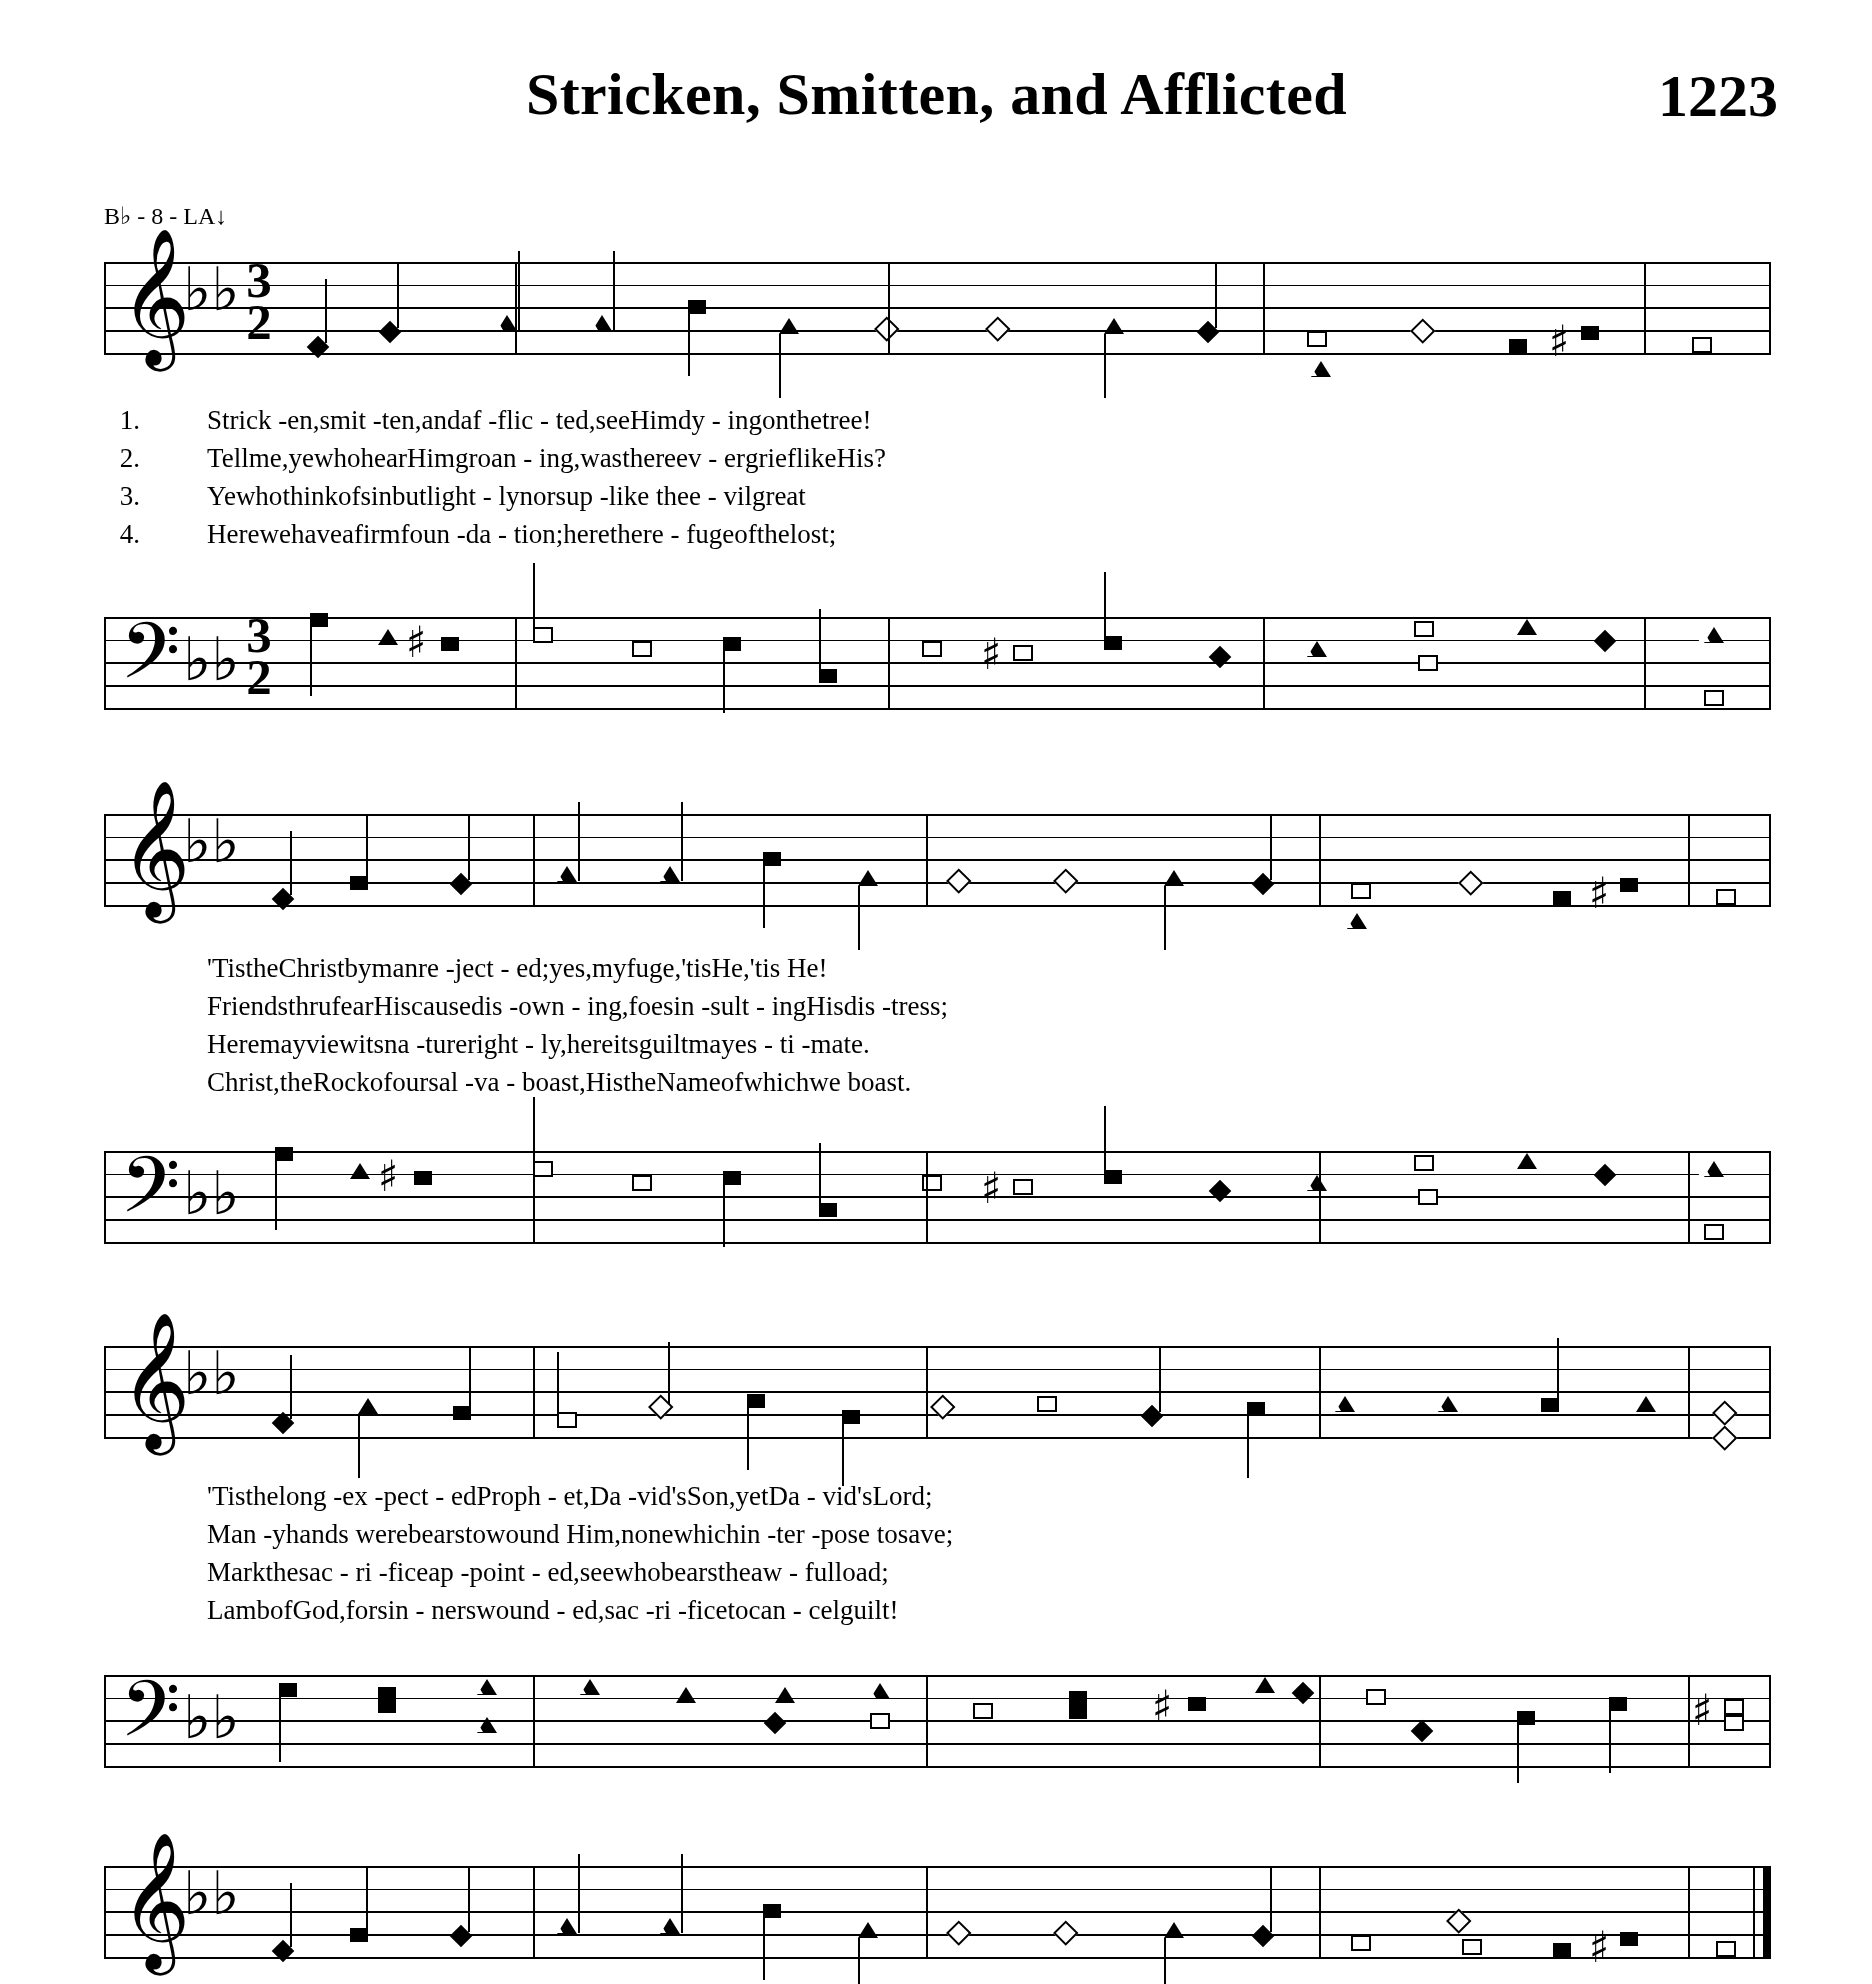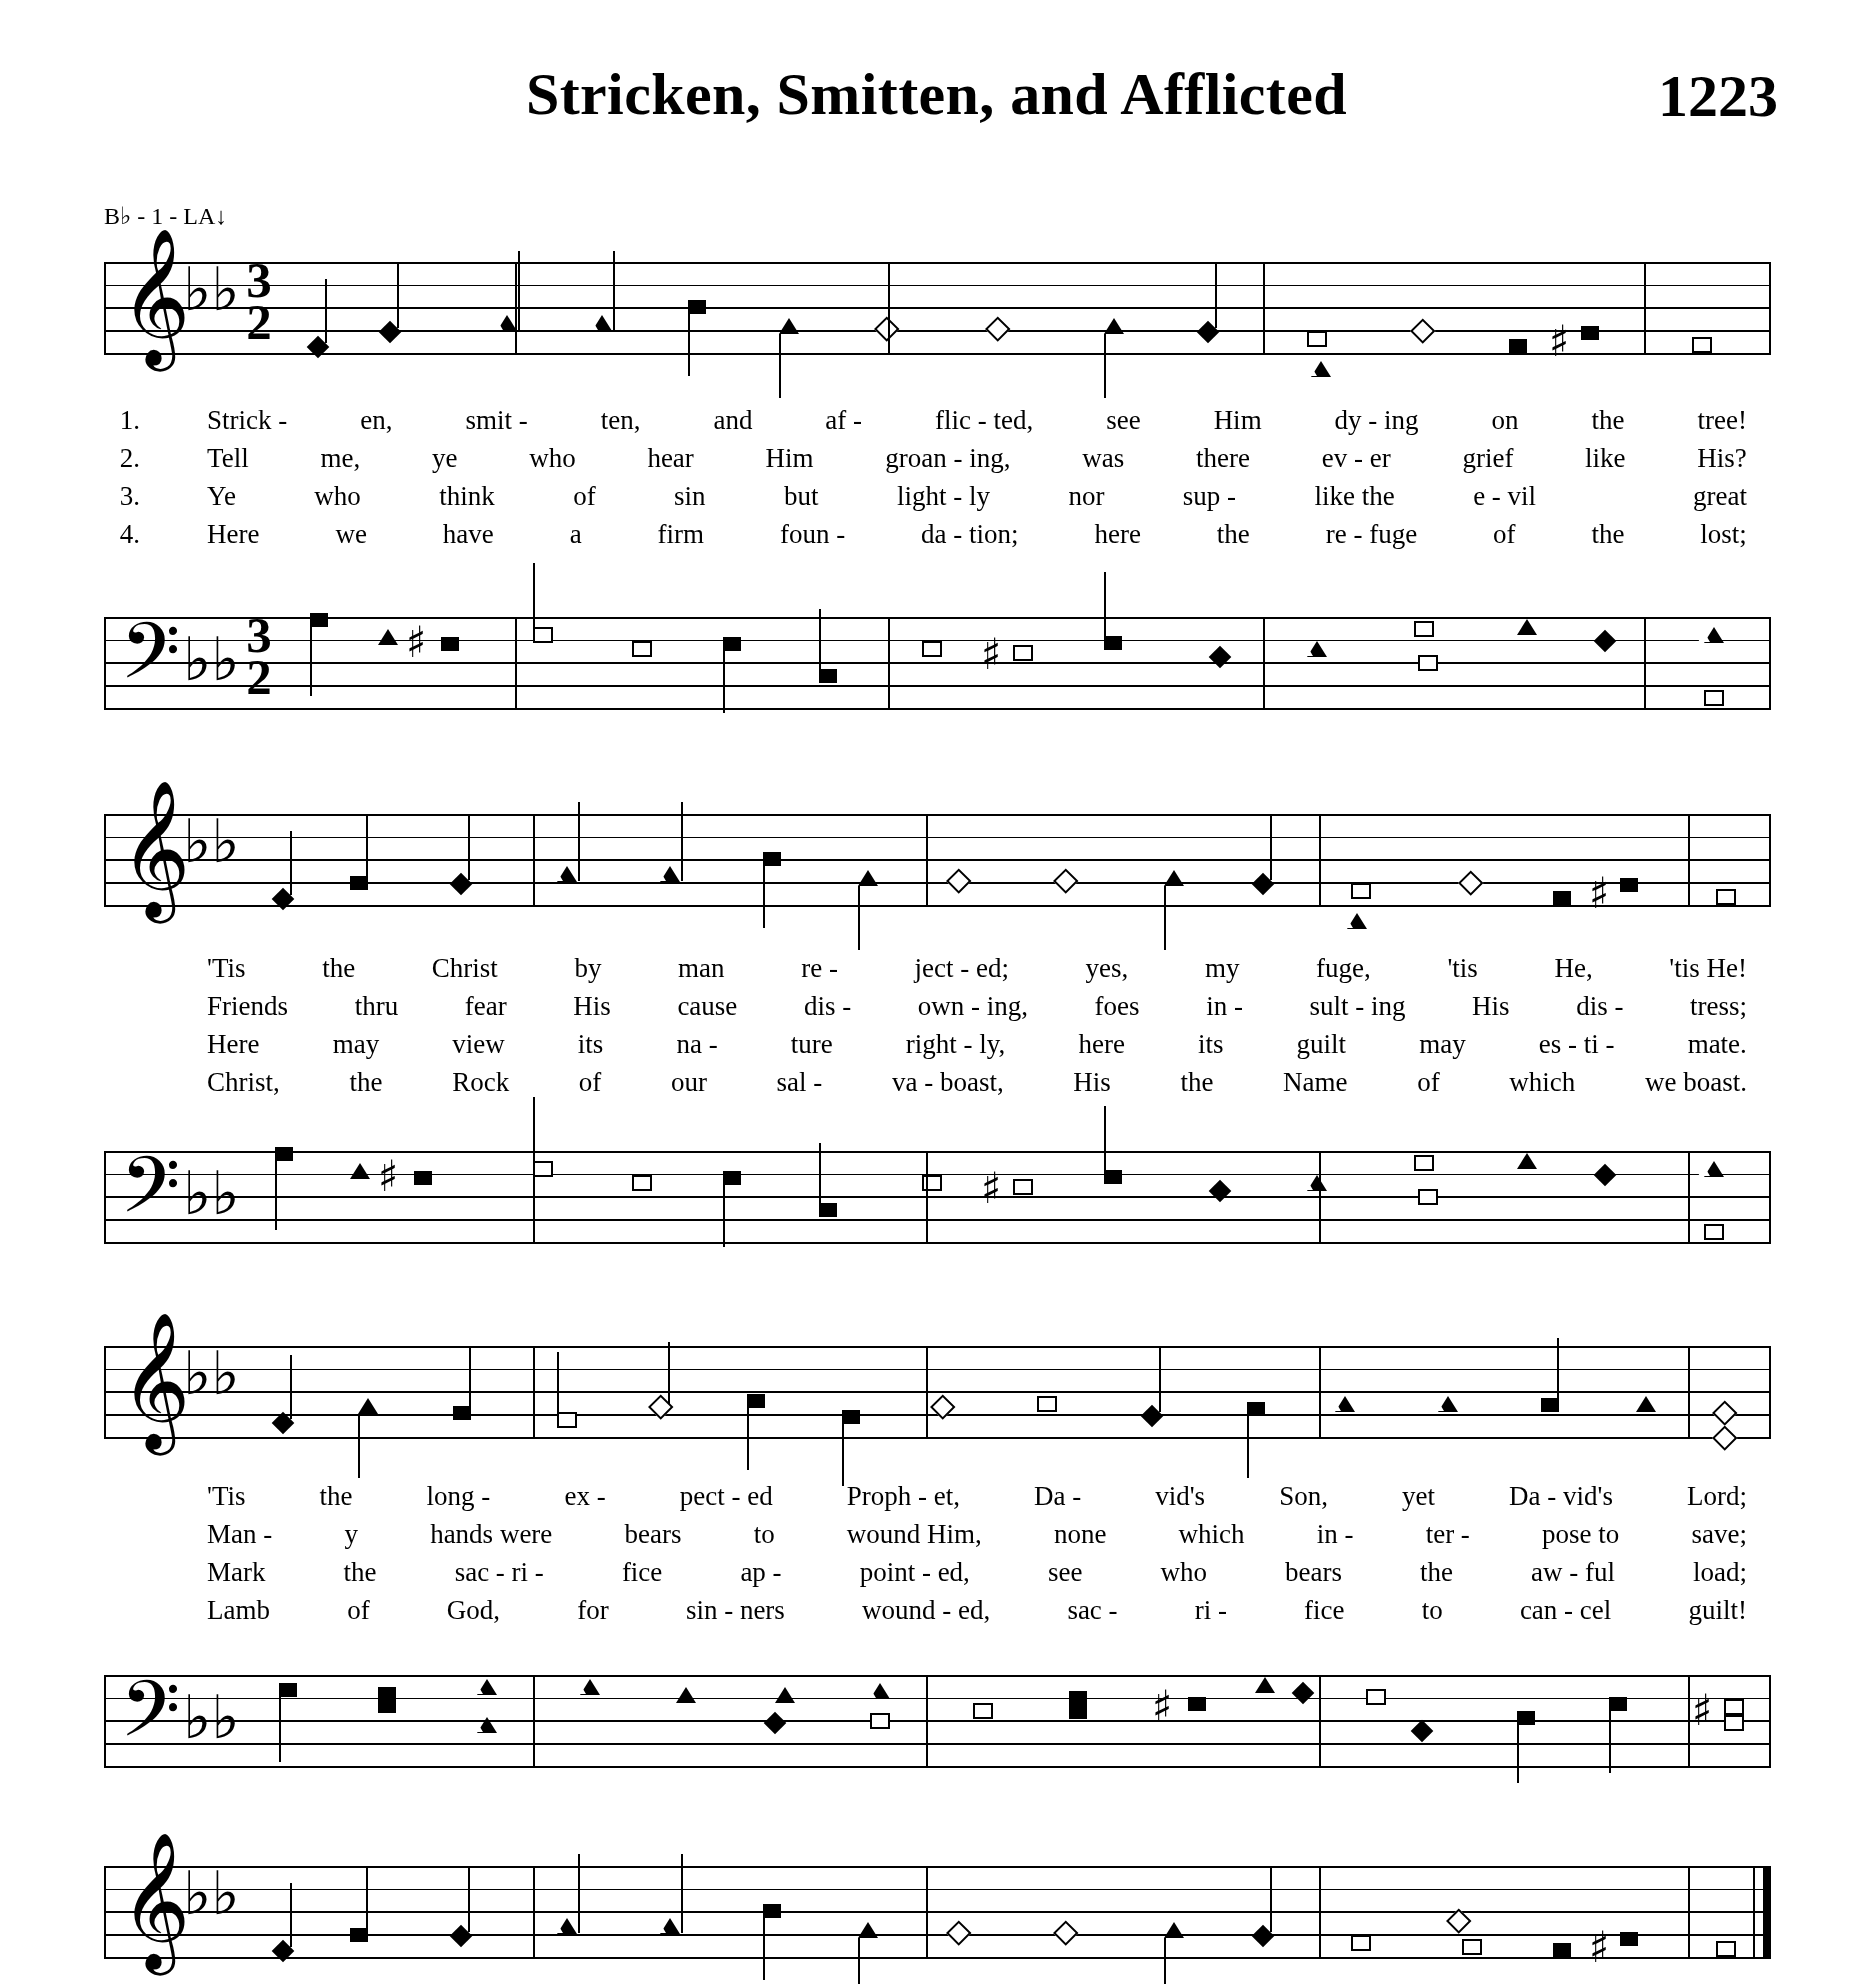--- a/index.html
+++ b/index.html
@@ -173,37 +173,36 @@
     white-space: pre;
   }
   .lyric-line .vnum {
     width: 36px;
     text-align: right;
     padding-right: 7.1px;
   }
   .lyric-line .syls {
     display: flex;
     flex: 1;
-    justify-content: space-between;
     padding-left: 60px;
     padding-right: 24px;
   }
 </style>
 </head>
 <body>
 
 <div class="page">
 
   <div class="title-row">
     <span class="hymn-title">Stricken, Smitten, and Afflicted</span>
   </div>
   <div class="hymn-number">1223</div>
 
 
-  <div class="keyline">B♭ - 1 - LA↓</div>
+  <div class="keyline">B♭ - 8 - LA↓</div>
 
   <div class="system" style="top:262px;">
 
     <div class="staff">
       <div class="line"></div>
       <div class="line"></div>
       <div class="line"></div>
       <div class="line"></div>
       <div class="line"></div>
       <div class="barline" style="left:0;"></div>

